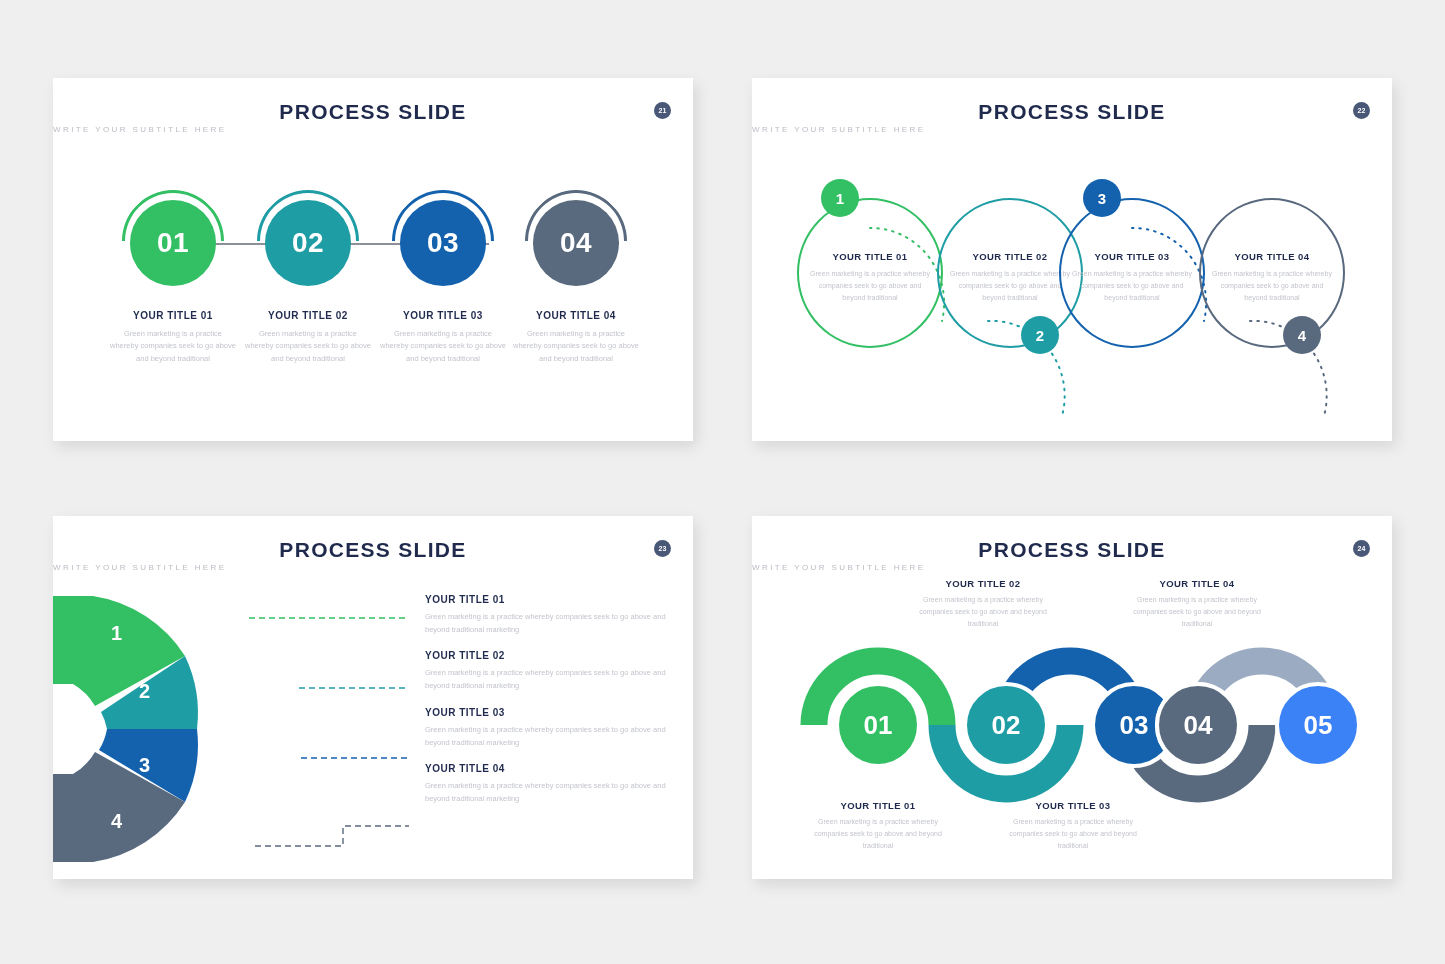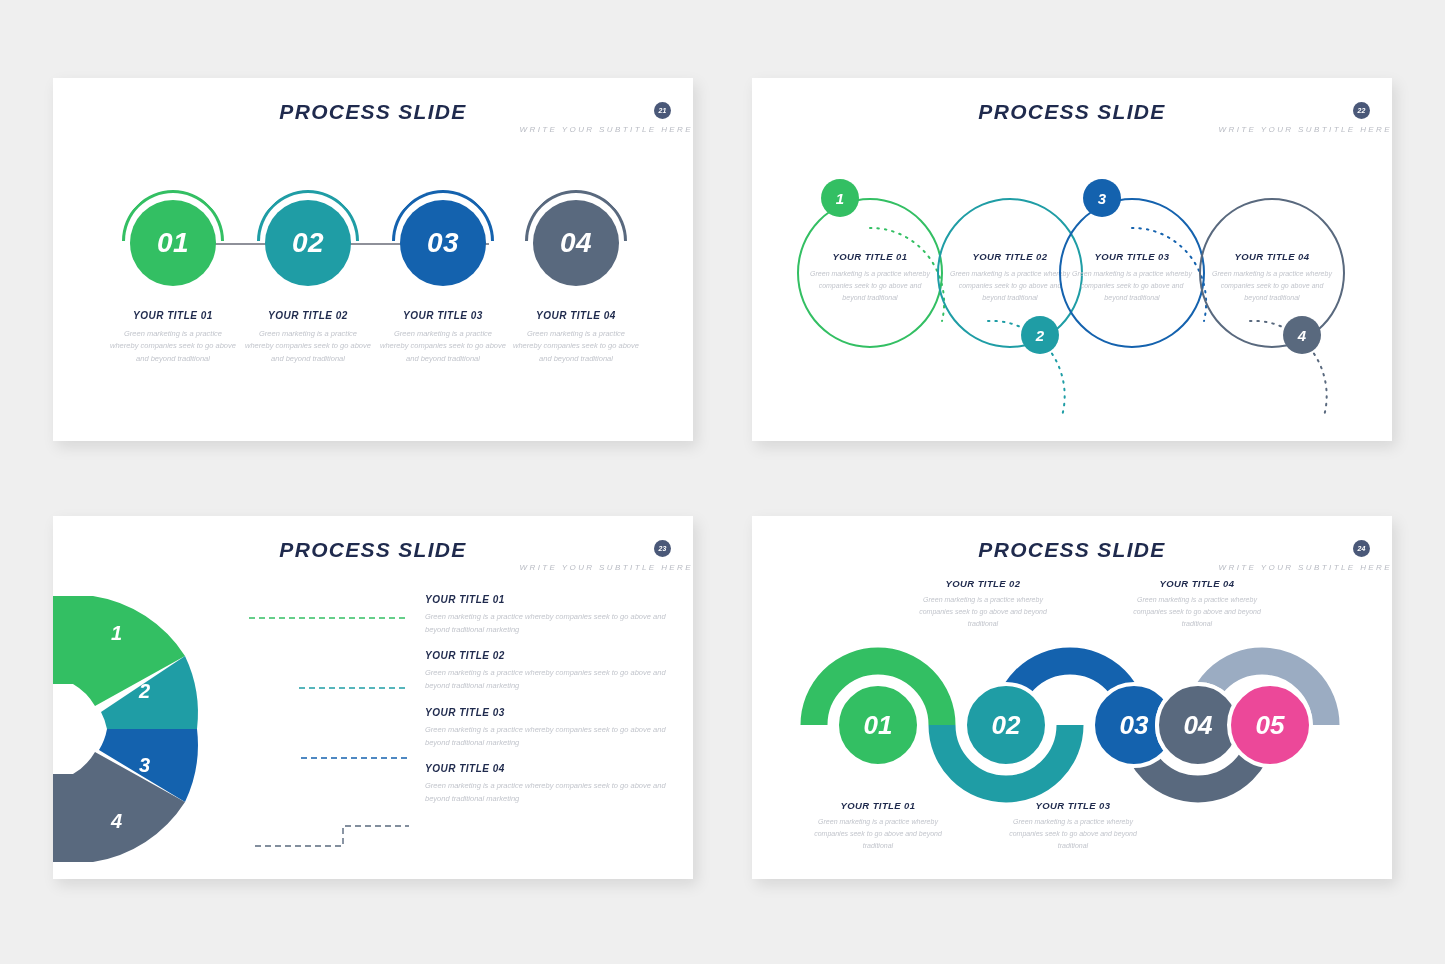--- a/index.html
+++ b/index.html
@@ -2,42 +2,42 @@
 <html><head>
 <meta charset="utf-8">
 <style>
   * { box-sizing: border-box; margin: 0; padding: 0; }
   html, body {
     width: 1445px; height: 964px;
     background: #efefef;
     font-family: "Liberation Sans", sans-serif;
     overflow: hidden;
   }
-  .board { position: relative; width: 1445px; height: 964px; font-style: italic; }
+  .board { position: relative; width: 1445px; height: 964px; }
 
   .slide {
     position: absolute;
     background: #ffffff;
     box-shadow: 4px 6px 14px rgba(0,0,0,0.10);
     overflow: hidden;
   }
   #slide-1 { left: 53px;  top: 78px;  width: 640px; height: 363px; }
   #slide-2 { left: 752px; top: 78px;  width: 640px; height: 363px; }
   #slide-3 { left: 53px;  top: 516px; width: 640px; height: 363px; }
   #slide-4 { left: 752px; top: 516px; width: 640px; height: 363px; }
 
   .slide-title {
     position: absolute; left: 0; right: 0; top: 22px;
     text-align: center;
     font-size: 21px; font-weight: 700; letter-spacing: 1.3px;
     color: #1f2a4d;
   }
   .slide-subtitle {
     position: absolute; left: 0; right: 0; top: 47px;
-    text-align: right;
+    text-align: left;
     font-size: 8px; font-weight: 400; letter-spacing: 2.4px;
     color: #b9bcc4;
   }
   .page-badge {
     position: absolute; right: 22px; top: 24px;
     width: 17px; height: 17px; border-radius: 50%;
     background: #4a5878; color: #ffffff;
     font-size: 7px; font-weight: 700;
     display: flex; align-items: center; justify-content: center;
   }
@@ -288,21 +288,21 @@
         <path d="M 254 143 A 64 64 0 0 1 382 143" fill="none" stroke="#1462ae" stroke-width="27"></path>
         <path d="M 382 143 A 64 64 0 0 0 510 143" fill="none" stroke="#59697e" stroke-width="27"></path>
         <path d="M 446 143 A 64 64 0 0 1 574 143" fill="none" stroke="#9bacc2" stroke-width="27"></path>
       </svg>
 
       <div class="s4-disc" style="left:83px; background:#33bf63;">01</div>
       <div class="s4-disc" style="left:211px; background:#1f9da5;">02</div>
       <div class="s4-disc" style="left:339px; background:#1462ae;">03</div>
       <div class="s4-disc" style="left:403px; background:#59697e; left:403px;" hidden=""></div>
       <div class="s4-disc" style="left:403px; background:#59697e;">04</div>
-      <div class="s4-disc" style="left:475px; background:#ec4899;">05</div>
+      <div class="s4-disc" style="left:523px; background:#3b82f6;">05</div>
 
       <div class="s4-cap" style="left:155px; top:-4px;">
         <div class="s4-cap-title">YOUR TITLE 02</div>
         <div class="s4-cap-body">Green marketing is a practice whereby companies seek to go above and beyond traditional</div>
       </div>
       <div class="s4-cap" style="left:369px; top:-4px;">
         <div class="s4-cap-title">YOUR TITLE 04</div>
         <div class="s4-cap-body">Green marketing is a practice whereby companies seek to go above and beyond traditional</div>
       </div>
 

